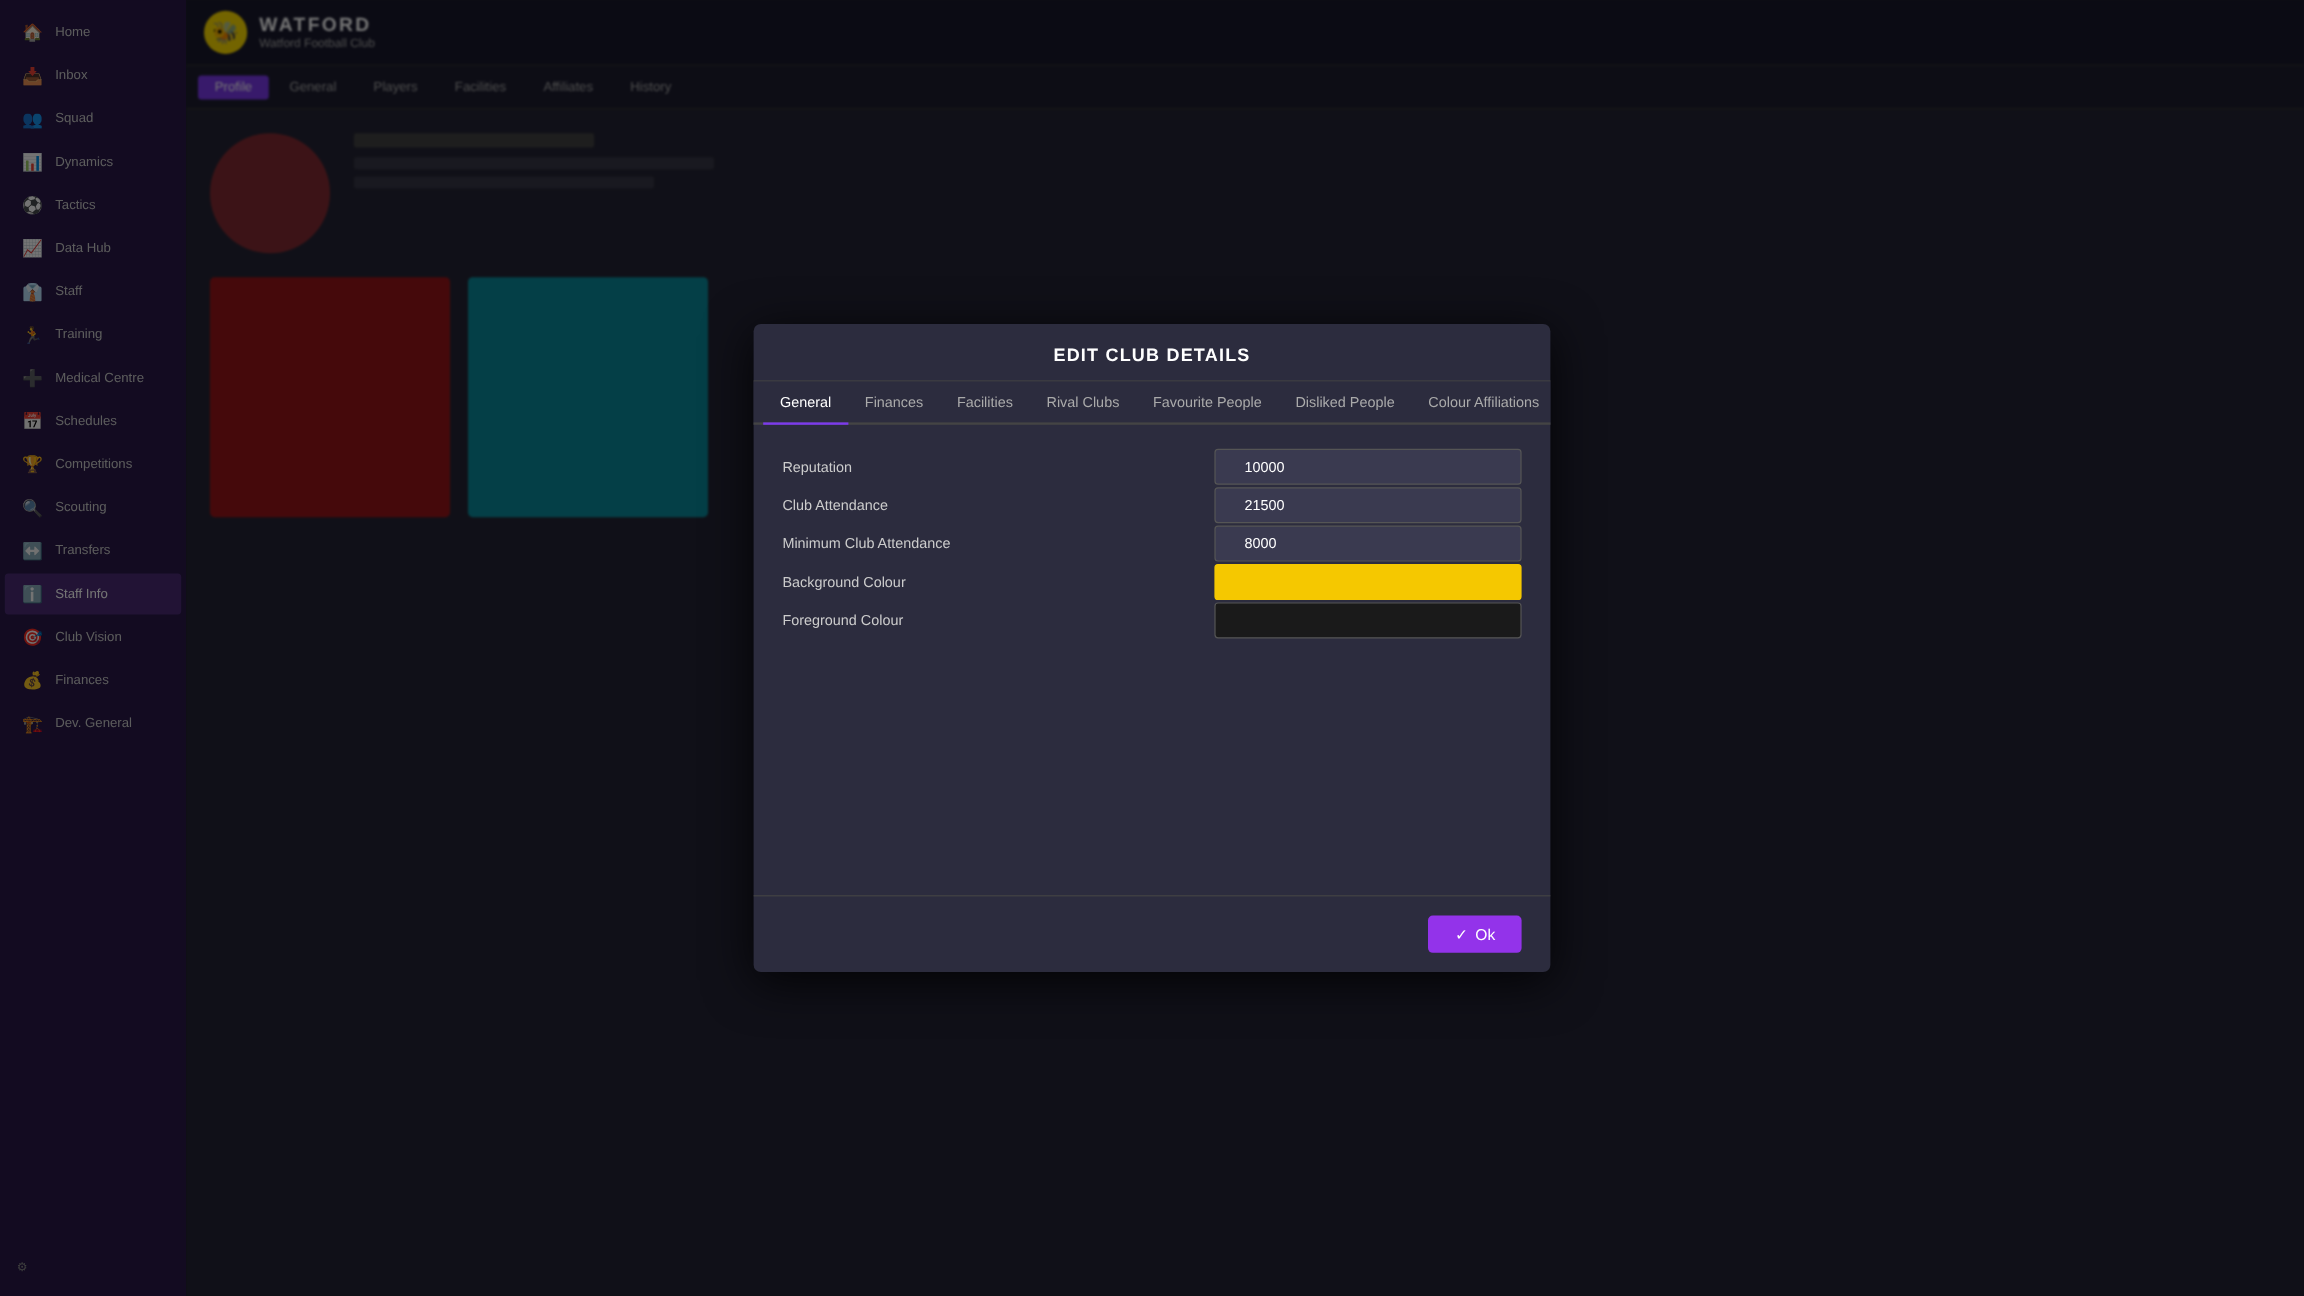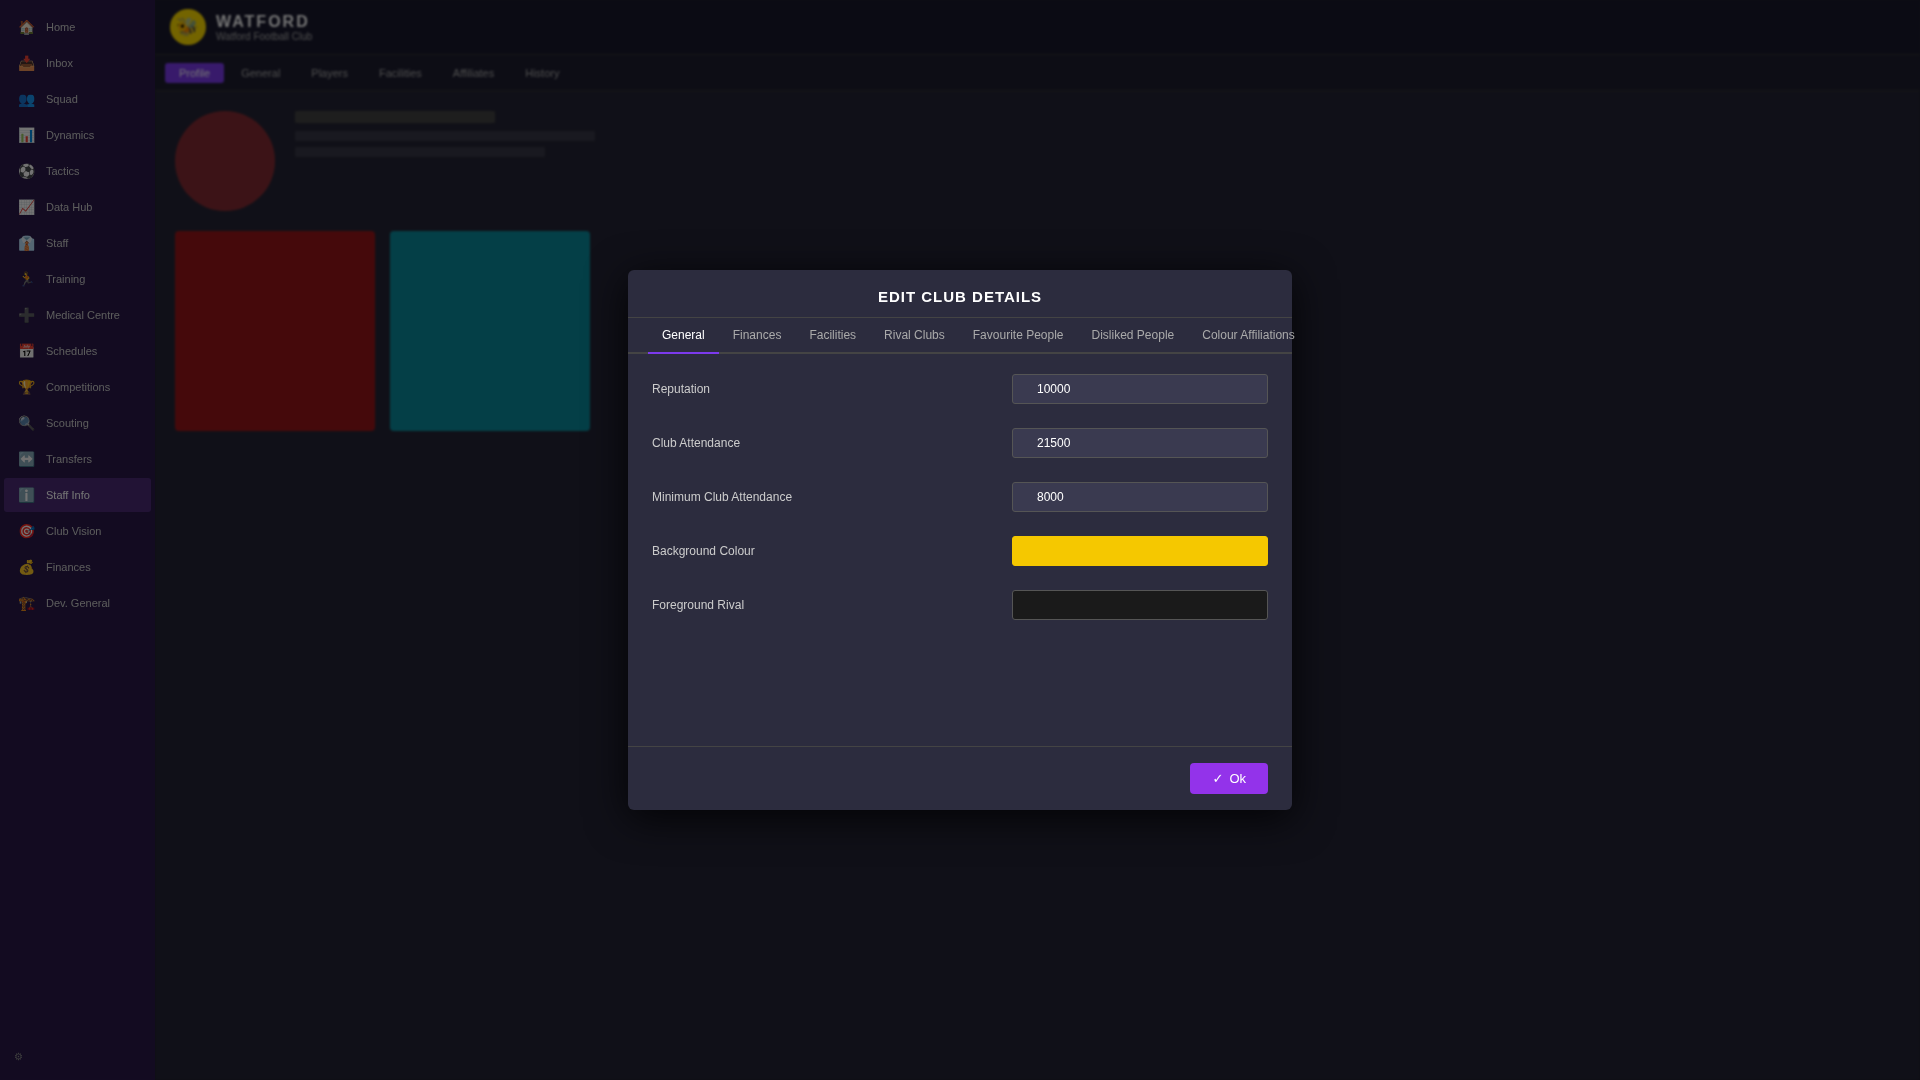--- a/index.html
+++ b/index.html
@@ -125,21 +125,21 @@
       font-size: 15px;
       font-weight: bold;
       padding: 18px 20px 12px;
       border-bottom: 1px solid #444;
       letter-spacing: 1px;
     }
 
     
     .modal-tabs {
       display: flex;
-      padding: 0 20px;
+      padding: 0 8px;
       border-bottom: 2px solid #444;
       background: #2c2c3e;
     }
     .modal-tab {
       padding: 10px 14px;
       font-size: 12px;
       color: #aaa;
       cursor: pointer;
       border-bottom: 2px solid transparent;
       margin-bottom: -2px;
@@ -149,21 +149,21 @@
       color: #fff;
       border-bottom-color: #7c3aed;
     }
 
     
     .modal-body {
       flex: 1;
       padding: 20px 24px;
       display: flex;
       flex-direction: column;
-      gap: 24px;
+      gap: 2px;
     }
 
     
     .form-row {
       display: flex;
       align-items: center;
       gap: 0;
     }
     .form-label {
       width: 360px;
@@ -348,21 +348,21 @@
         <input class="form-input" type="text" value="8000" style="">
       </div>
 
 
       <div class="form-row">
         <div class="form-label">Background Colour</div>
         <input class="form-input colour-bg" type="text" value="" style="">
       </div>
 
       <div class="form-row">
-        <div class="form-label">Foreground Rival</div>
+        <div class="form-label">Foreground Colour</div>
         <input class="form-input colour-fg" type="text" value="" style="">
       </div>
     </div>
 
     <div class="modal-footer">
       <button class="btn-ok">
         <span>✓</span>
         <span>Ok</span>
       </button>
     </div>

